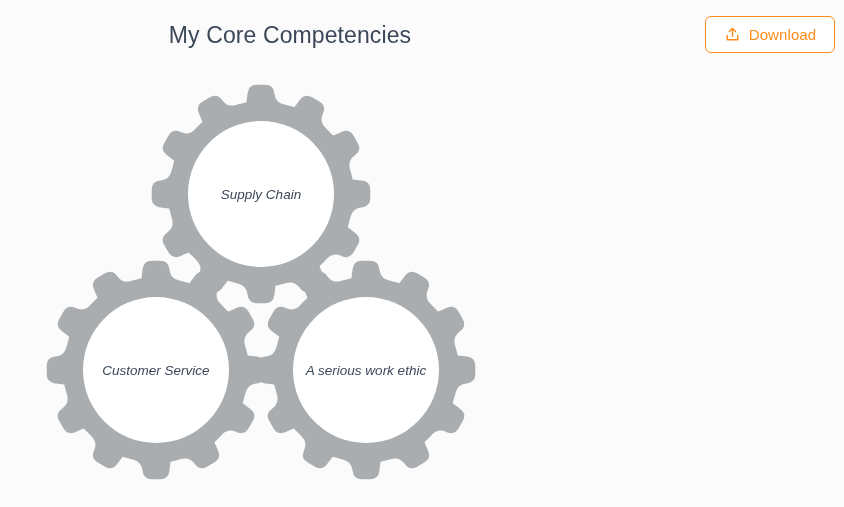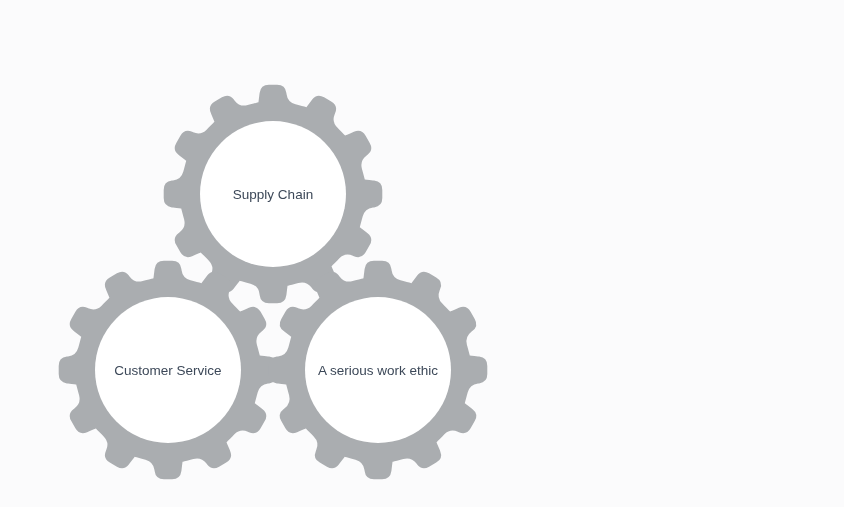--- a/index.html
+++ b/index.html
@@ -79,24 +79,25 @@
     font-size: 15px;
     font-weight: 500;
     letter-spacing: 0.1px;
     white-space: nowrap;
     line-height: 1;
   }
 
   
   .gear-stage {
     position: absolute;
-    left: 16px;
+    left: 4px;
     top: 62px;
     width: 560px;
     height: 445px;
+    font-style: italic;
   }
 
   .gear-svg {
     display: block;
     width: 560px;
     height: 445px;
   }
 
   .gear-label {
     font-family: "Liberation Sans", sans-serif;
@@ -104,20 +105,36 @@
     fill: #3c4858;
     text-anchor: middle;
     dominant-baseline: middle;
   }
 </style>
 </head>
 <body>
 
 <div id="app">
 
+  <div class="header">
+
+    <div class="page-title">My Core Competencies</div>
+
+    <div class="download-button">
+      <span class="dl-icon">
+        <svg viewBox="0 0 24 24" width="17" height="17" fill="none" stroke="#ff8c1a" stroke-width="2" stroke-linecap="round" stroke-linejoin="round">
+          <path d="M12 3.5 L12 14.5"></path>
+          <path d="M7.6 7.9 L12 3.5 L16.4 7.9"></path>
+          <path d="M4.6 13.5 L4.6 19.4 L19.4 19.4 L19.4 13.5"></path>
+        </svg>
+      </span>
+      <span class="dl-label">Download</span>
+    </div>
+
+  </div>
 
   <div class="gear-stage">
     <svg class="gear-svg" viewBox="0 0 560 445">
       <defs>
         <g id="gear-teeth-def"></g>
       </defs>
       <g id="gears-layer">
           <g>
             <path d="M 242.45 40.20 Q 242.46 40.19 243.48 32.01 L 243.62 30.88 Q 244.64 22.70 252.89 22.70 L 261.11 22.70 Q 269.36 22.70 270.38 30.88 L 270.52 32.01 Q 271.54 40.19 279.51 42.33 L 282.33 43.09 Q 290.30 45.22 290.31 45.22 L 290.31 45.22 Q 290.31 45.22 295.29 38.64 L 295.97 37.74 Q 300.95 31.16 308.10 35.29 L 315.21 39.39 Q 322.35 43.52 319.14 51.12 L 318.70 52.16 Q 315.50 59.76 321.33 65.60 L 323.40 67.66 Q 329.23 73.50 329.23 73.50 L 329.23 73.50 Q 329.24 73.50 336.84 70.30 L 337.88 69.86 Q 345.48 66.65 349.61 73.79 L 353.71 80.90 Q 357.84 88.05 351.26 93.03 L 350.36 93.71 Q 343.78 98.69 345.91 106.66 L 346.67 109.48 Q 348.80 117.45 348.80 117.45 L 348.80 117.45 Q 348.81 117.46 356.99 118.48 L 358.12 118.62 Q 366.30 119.64 366.30 127.89 L 366.30 136.11 Q 366.30 144.36 358.12 145.38 L 356.99 145.52 Q 348.81 146.54 346.67 154.51 L 345.91 157.33 Q 343.78 165.30 343.78 165.31 L 343.78 165.31 Q 343.78 165.31 350.36 170.29 L 351.26 170.97 Q 357.84 175.95 353.71 183.10 L 349.61 190.21 Q 345.48 197.35 337.88 194.14 L 336.84 193.70 Q 329.24 190.50 323.40 196.33 L 321.34 198.40 Q 315.50 204.23 315.50 204.23 L 315.50 204.23 Q 315.50 204.24 318.70 211.84 L 319.14 212.88 Q 322.35 220.48 315.21 224.61 L 308.10 228.71 Q 300.95 232.84 295.97 226.26 L 295.29 225.36 Q 290.31 218.78 282.34 220.91 L 279.52 221.67 Q 271.55 223.80 271.55 223.80 L 271.55 223.80 Q 271.54 223.81 270.52 231.99 L 270.38 233.12 Q 269.36 241.30 261.11 241.30 L 252.89 241.30 Q 244.64 241.30 243.62 233.12 L 243.48 231.99 Q 242.46 223.81 234.49 221.67 L 231.67 220.91 Q 223.70 218.78 223.69 218.78 L 223.69 218.78 Q 223.69 218.78 218.71 225.36 L 218.03 226.26 Q 213.05 232.84 205.90 228.71 L 198.79 224.61 Q 191.65 220.48 194.86 212.88 L 195.30 211.84 Q 198.50 204.24 192.67 198.40 L 190.60 196.34 Q 184.77 190.50 184.77 190.50 L 184.77 190.50 Q 184.76 190.50 177.16 193.70 L 176.12 194.14 Q 168.52 197.35 164.39 190.21 L 160.29 183.10 Q 156.16 175.95 162.74 170.97 L 163.64 170.29 Q 170.22 165.31 168.09 157.34 L 167.33 154.52 Q 165.20 146.55 165.20 146.55 L 165.20 146.55 Q 165.19 146.54 157.01 145.52 L 155.88 145.38 Q 147.70 144.36 147.70 136.11 L 147.70 127.89 Q 147.70 119.64 155.88 118.62 L 157.01 118.48 Q 165.19 117.46 167.33 109.49 L 168.09 106.67 Q 170.22 98.70 170.22 98.69 L 170.22 98.69 Q 170.22 98.69 163.64 93.71 L 162.74 93.03 Q 156.16 88.05 160.29 80.90 L 164.39 73.79 Q 168.52 66.65 176.12 69.86 L 177.16 70.30 Q 184.76 73.50 190.60 67.67 L 192.66 65.60 Q 198.50 59.77 198.50 59.77 L 198.50 59.77 Q 198.50 59.76 195.30 52.16 L 194.86 51.12 Q 191.65 43.52 198.79 39.39 L 205.90 35.29 Q 213.05 31.16 218.03 37.74 L 218.71 38.64 Q 223.69 45.22 231.66 43.09 L 234.48 42.33 Q 242.45 40.20 242.45 40.20 Z" fill="#aaadb0"></path>
             <circle cx="257" cy="132" r="73" fill="#ffffff"></circle>

